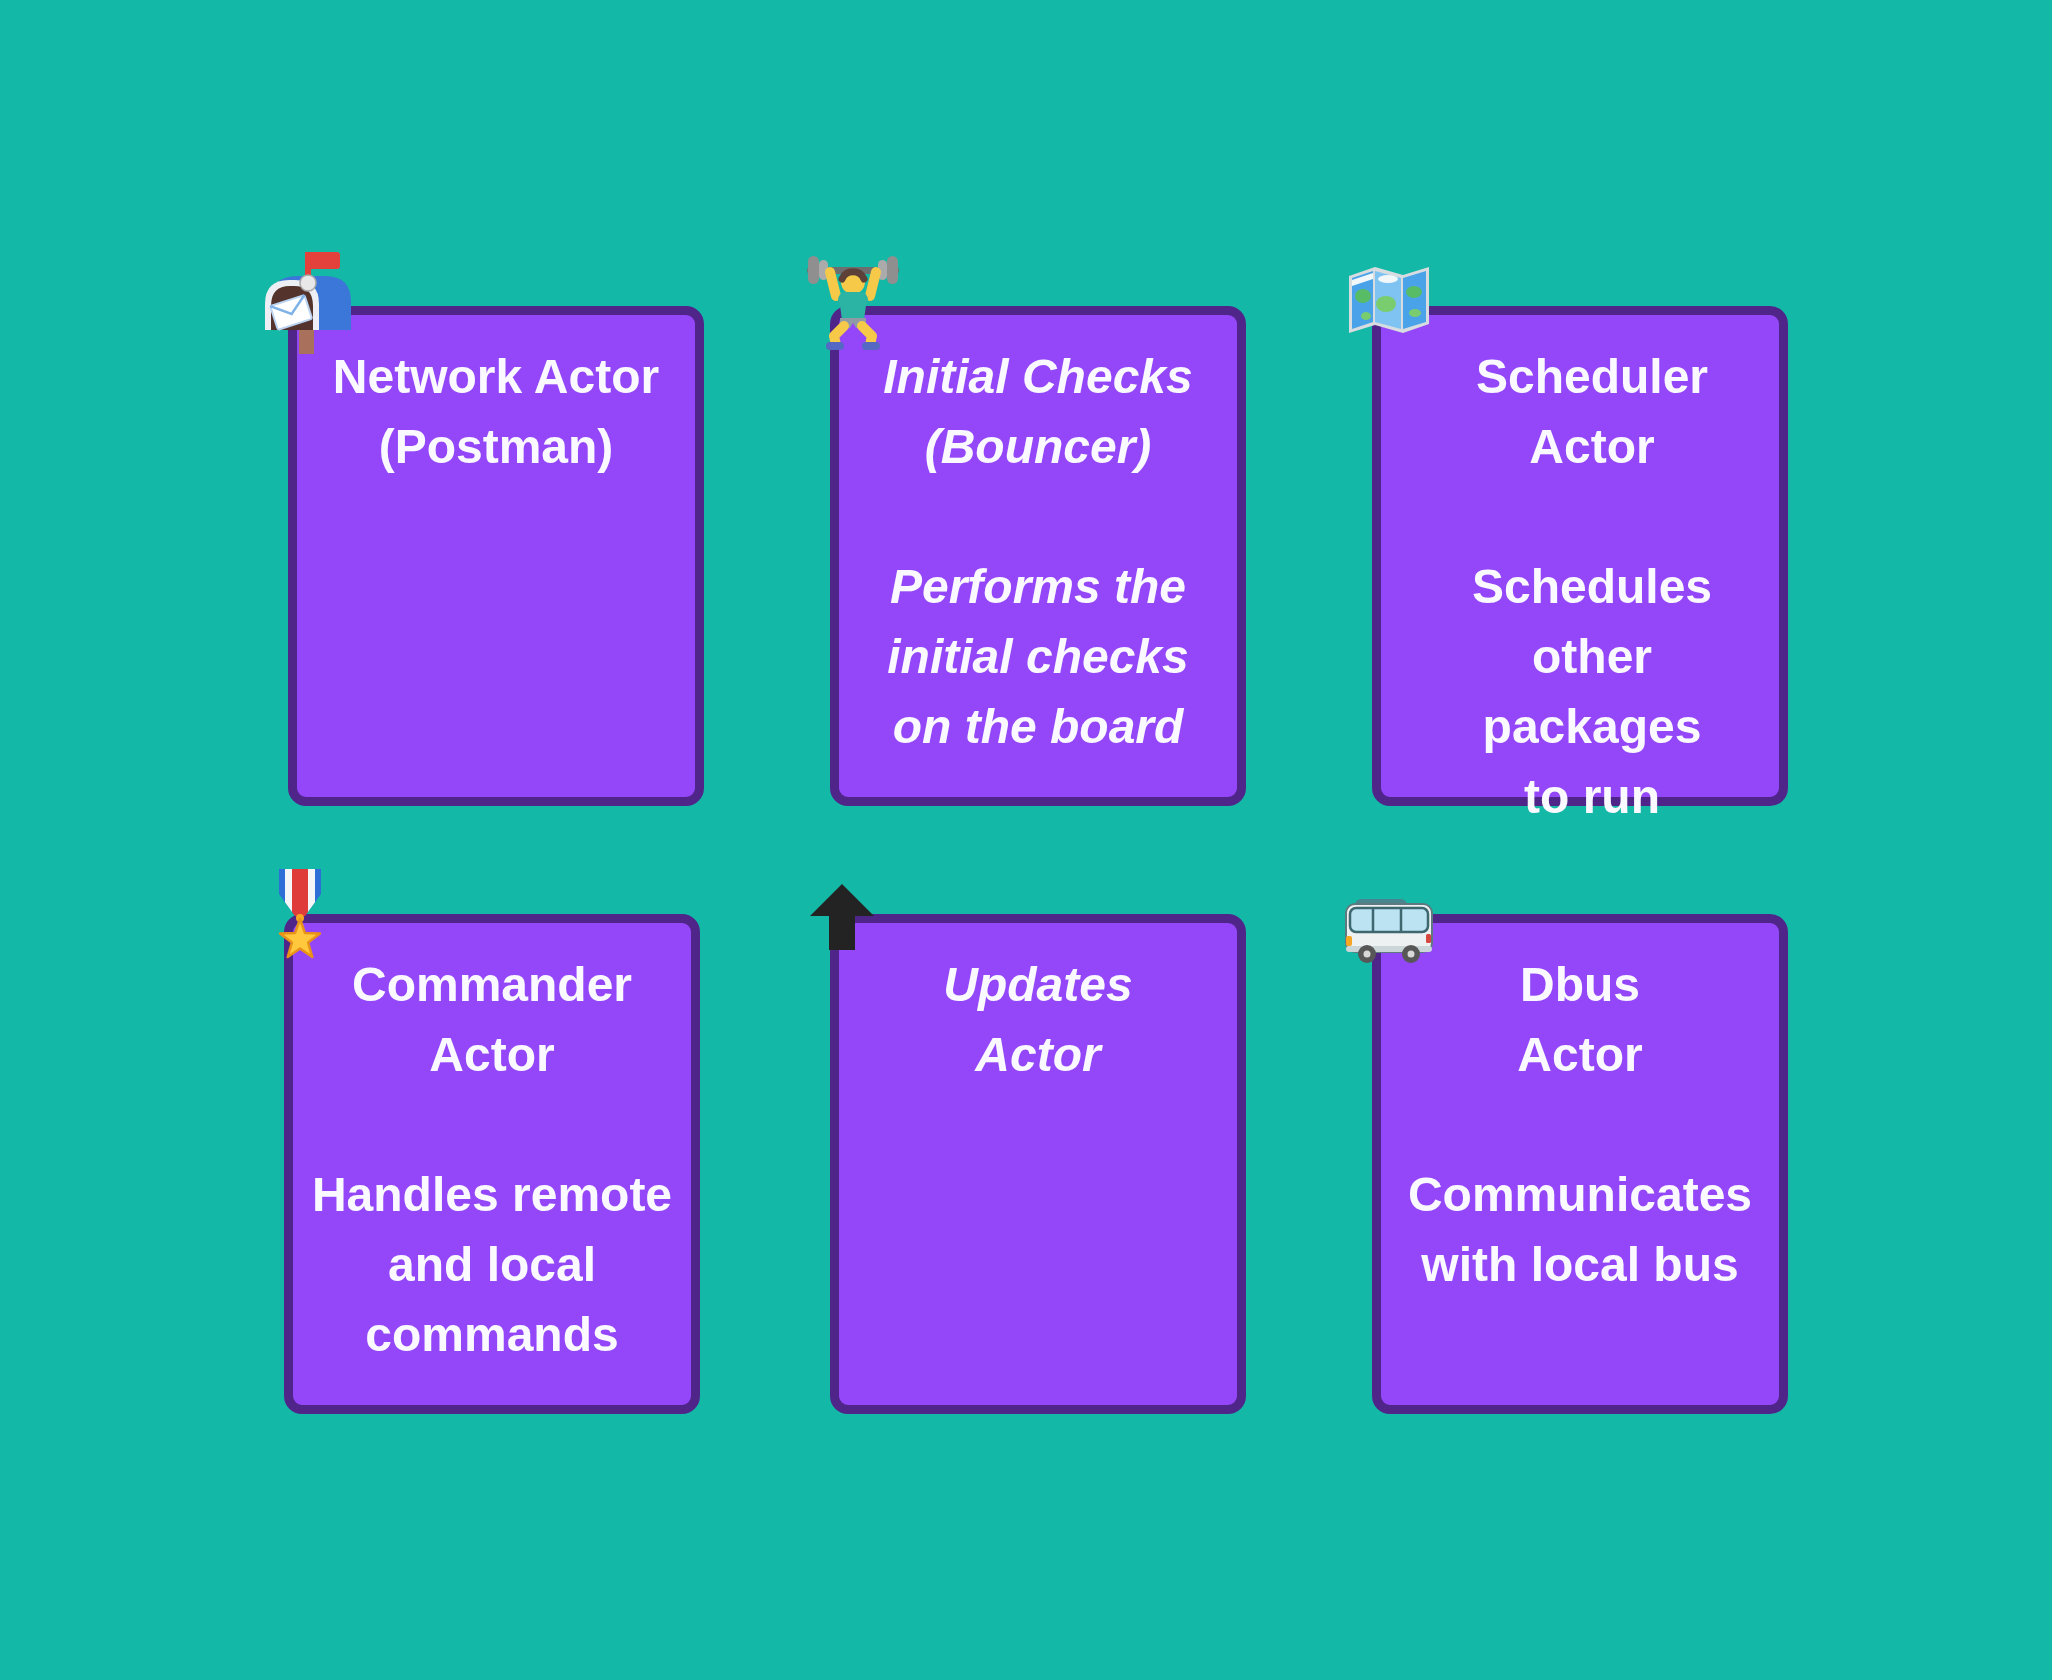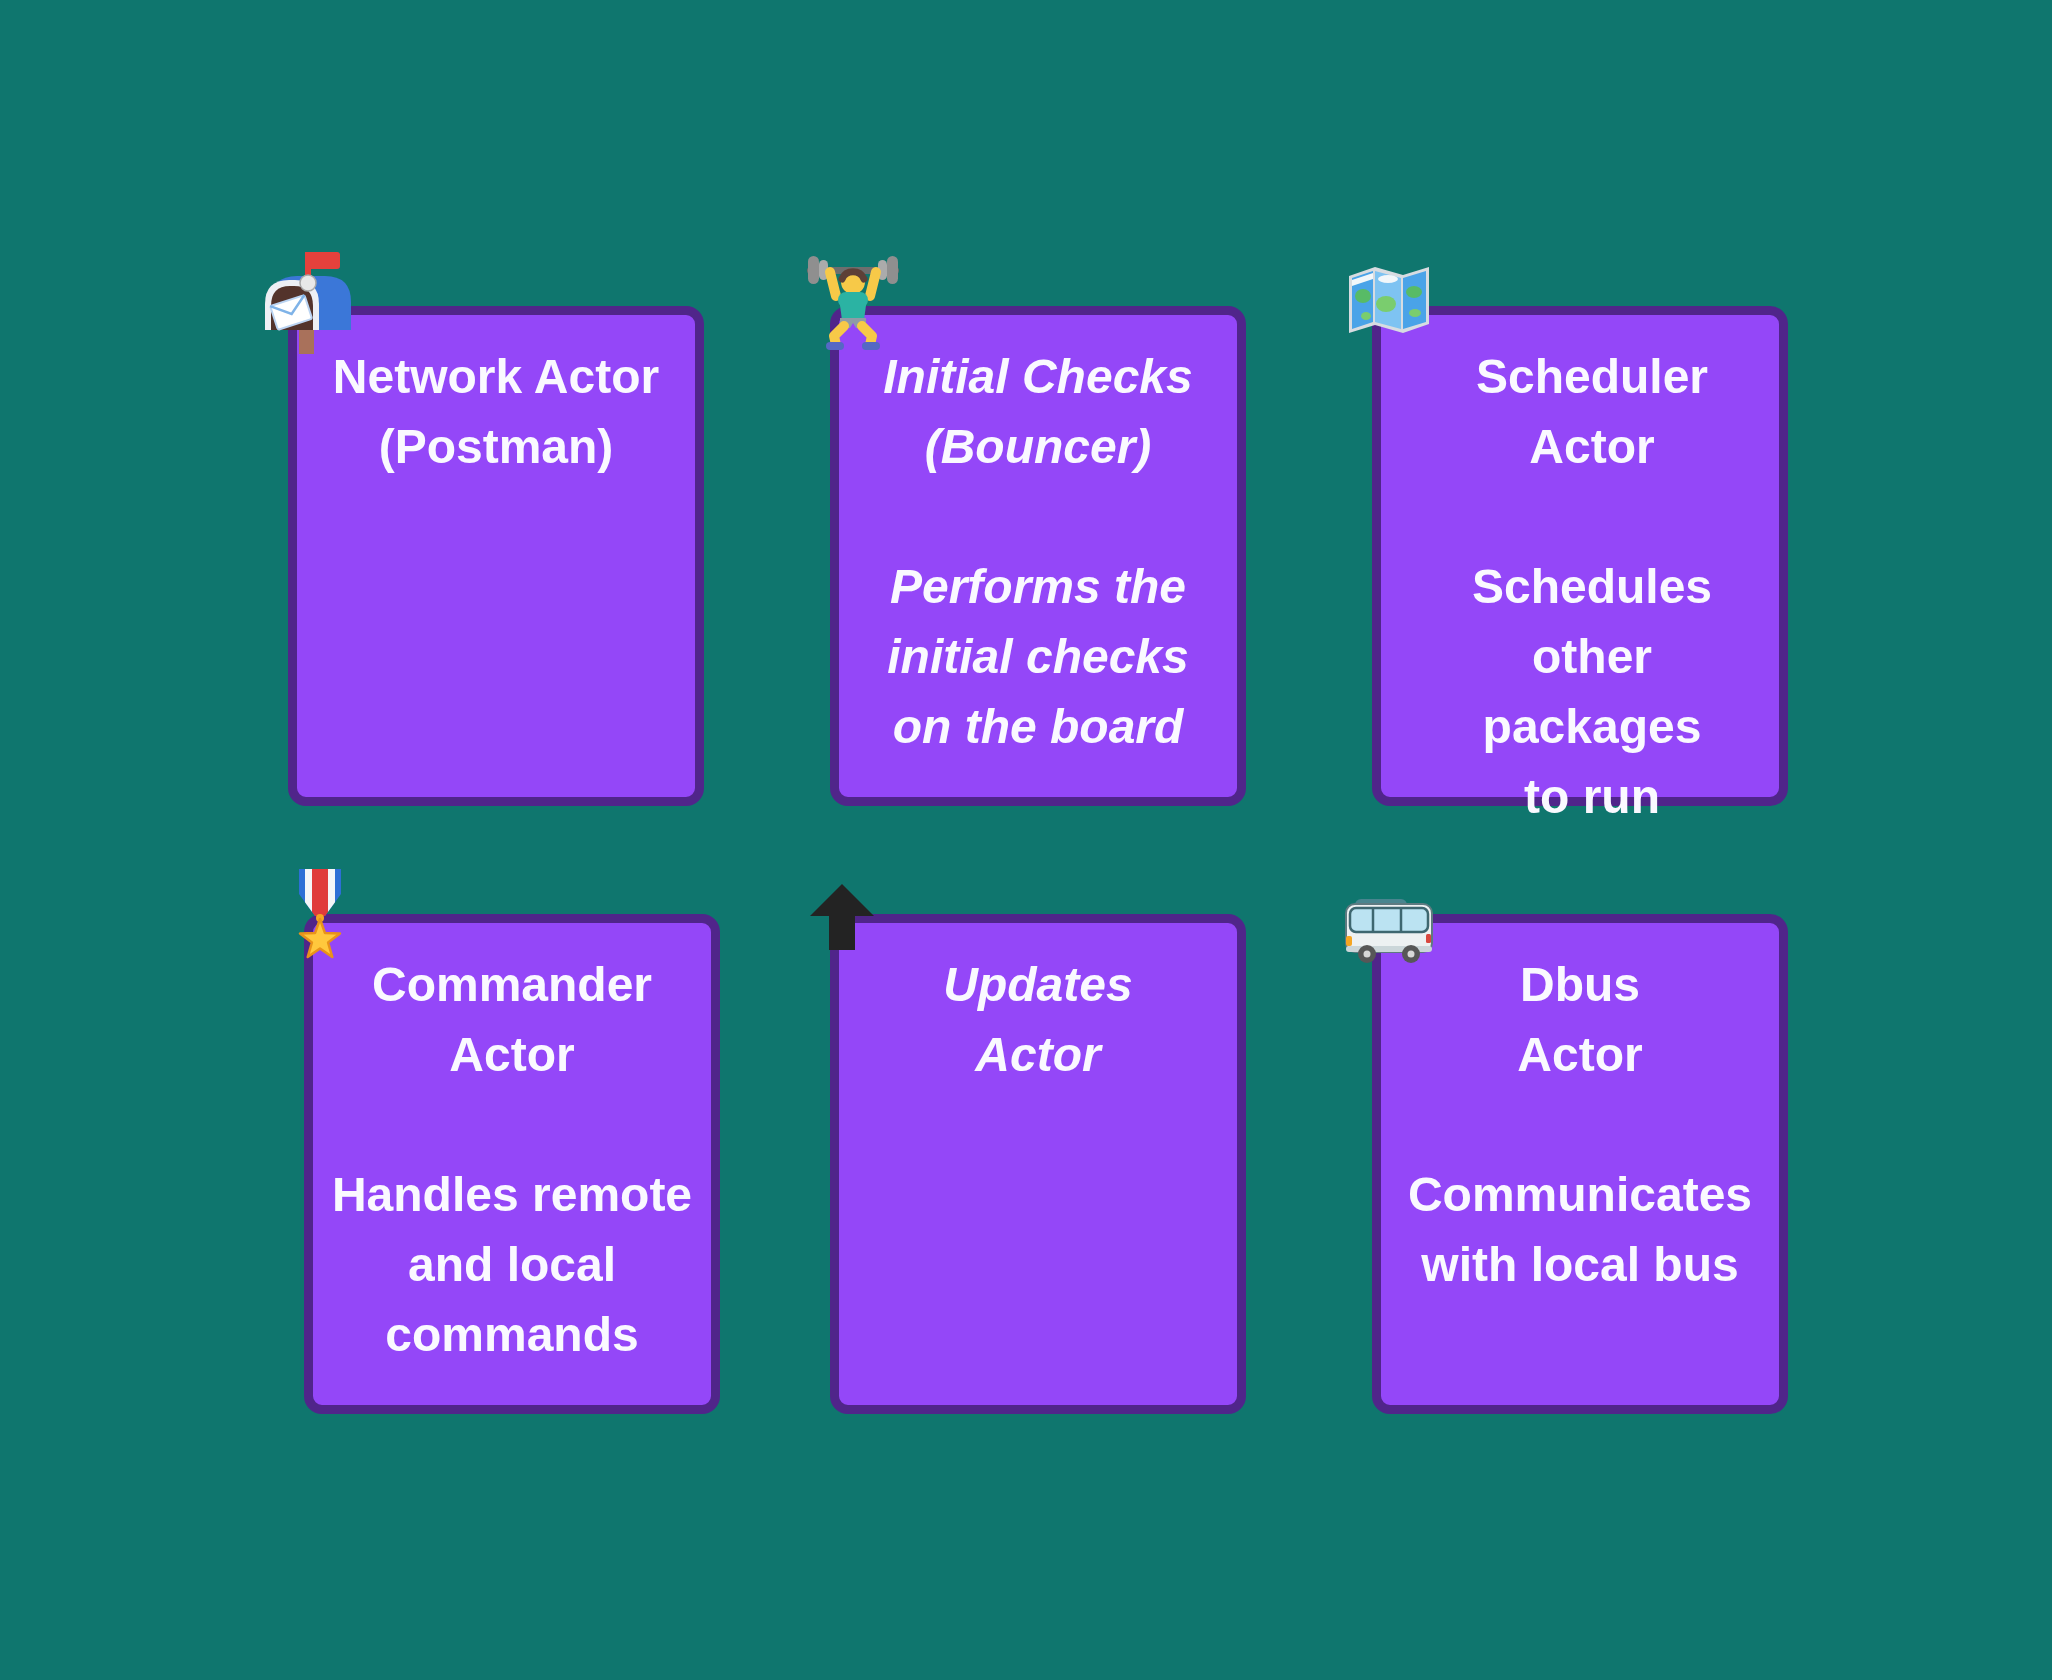--- a/index.html
+++ b/index.html
@@ -10,21 +10,21 @@
   body {
     width: 2052px;
     height: 1680px;
     position: relative;
     overflow: hidden;
     font-family: "Liberation Sans", "DejaVu Sans", sans-serif;
   }
   .canvas {
     position: absolute;
     inset: 0;
-    background: #0f766e;
+    background: #14b8a6;
   }
   .card {
     position: absolute;
     width: 416px;
     height: 500px;
     box-sizing: border-box;
     background: #9447F8;
     border: 9px solid #50258A;
     border-radius: 18px;
     color: #FAF9FF;
@@ -44,21 +44,21 @@
     position: absolute;
     display: block;
     line-height: 0;
   }
   .emoji svg { display: block; }
 
   
   .pos-r1c1 { left: 288px;  top: 306px; }
   .pos-r1c2 { left: 830px;  top: 306px; font-style: italic; }
   .pos-r1c3 { left: 1372px; top: 306px; padding-left: 42px; }
-  .pos-r2c1 { left: 304px;  top: 914px; }
+  .pos-r2c1 { left: 284px;  top: 914px; }
   .pos-r2c2 { left: 830px;  top: 914px; font-style: italic; }
   .pos-r2c3 { left: 1372px; top: 914px; }
 
   
   .emoji-mailbox      { left: -34px; top: -65px; width: 92px; height: 106px; }
   .emoji-weightlifter { left: -33px; top: -61px; width: 94px; height: 96px;  }
   .emoji-map          { left: -35px; top: -51px; width: 86px; height: 72px;  }
   .emoji-medal        { left: -19px; top: -55px; width: 52px; height: 96px;  }
   .emoji-arrow        { left: -33px; top: -39px; width: 72px; height: 66px;  }
   .emoji-bus          { left: -36px; top: -25px; width: 88px; height: 66px;  }

